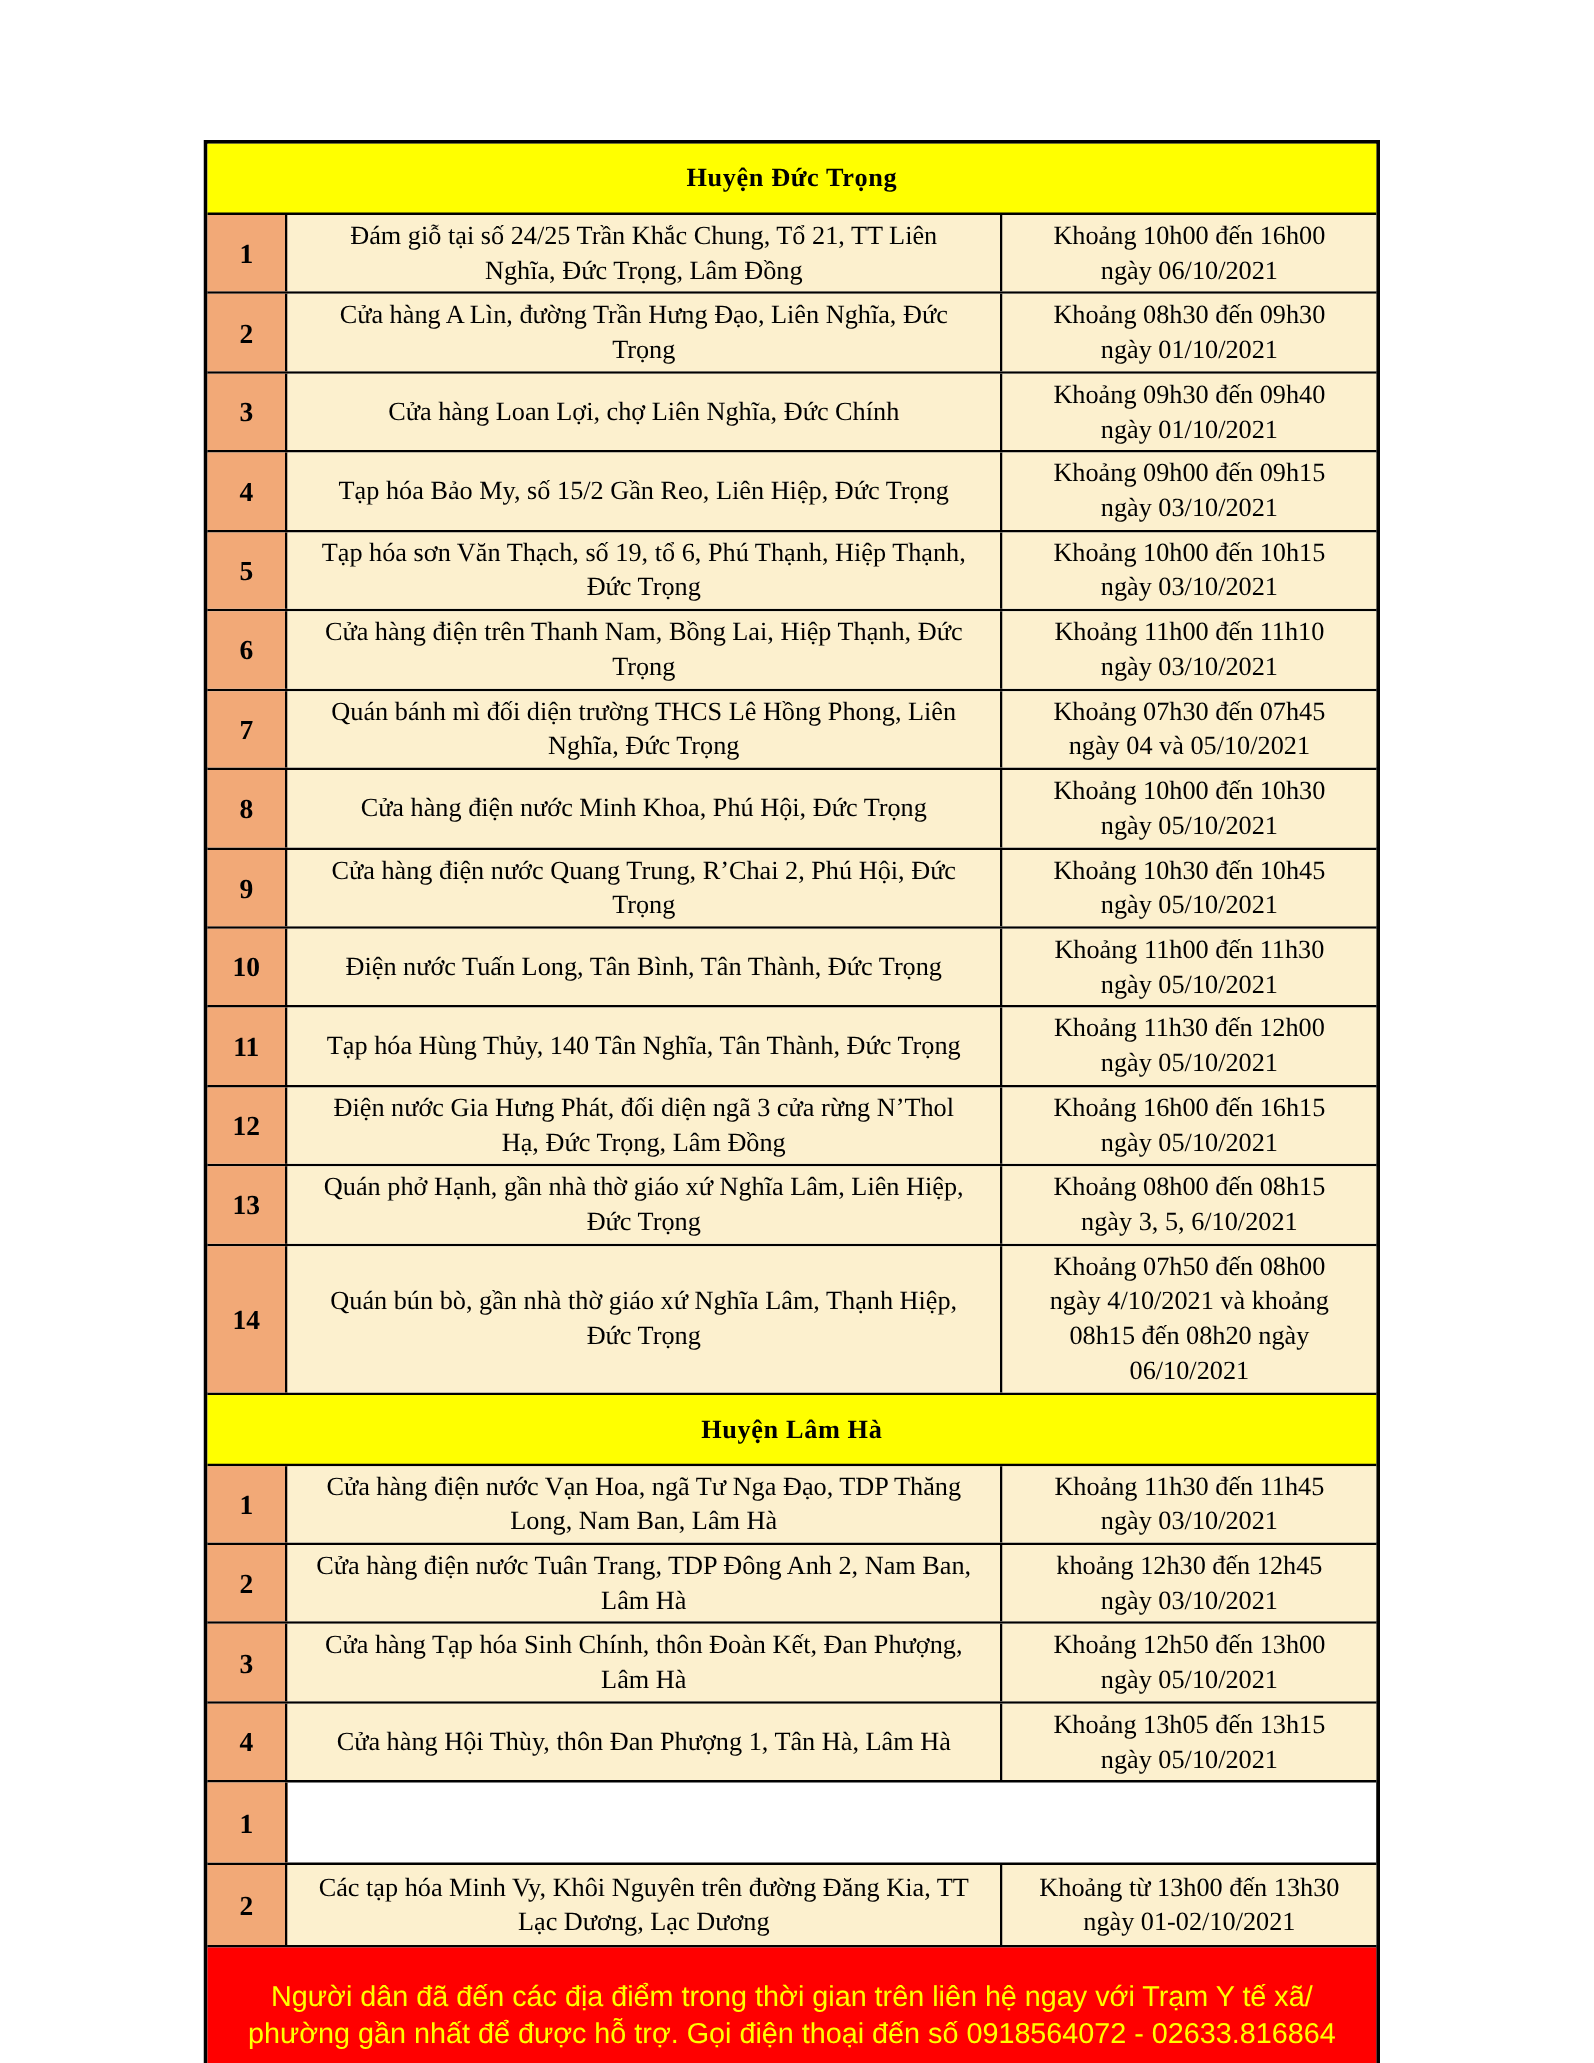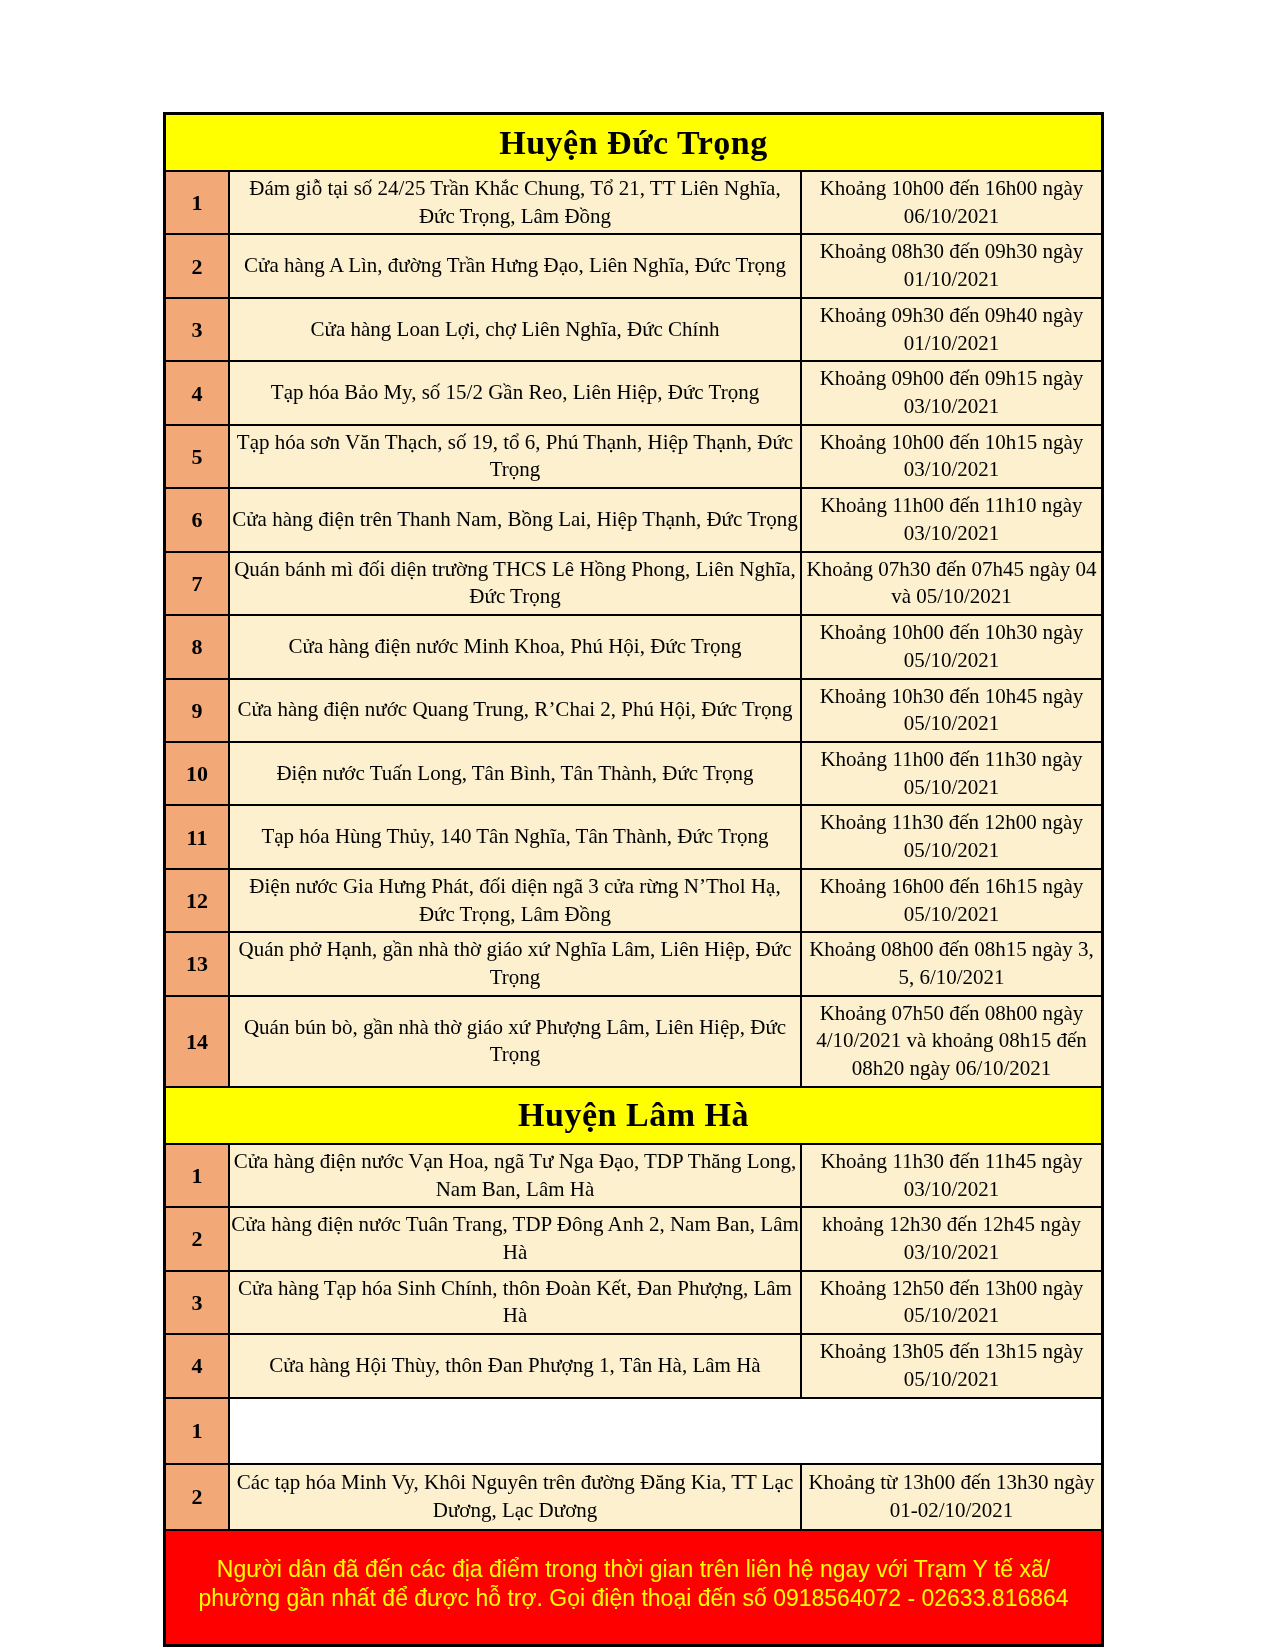--- a/index.html
+++ b/index.html
@@ -21,35 +21,35 @@
     background:#fff;
   }
   .section-header{
     background:var(--section-header-bg,#ffff00);
     border-bottom:2px solid #000;
     min-height:55px;
     display:flex;
     align-items:center;
     justify-content:center;
     font-weight:bold;
-    font-size:34px;
+    font-size:21px;
     letter-spacing:.5px;
   }
   .row{
     display:grid;
     grid-template-columns:64px 572px 1fr;
     border-bottom:2px solid #000;
   }
   .cell{
     display:flex;
     align-items:center;
     justify-content:center;
     text-align:center;
     box-sizing:border-box;
-    padding:3px 0;
+    padding:3px 22px;
     min-height:50px;
     font-size:21px;
     line-height:1.32;
     background:var(--cell-bg,#fcf0ce);
   }
   .cell.no{
     background:var(--index-bg,#f2a977);
     font-weight:bold;
     font-size:22px;
     border-right:2px solid #000;
@@ -142,21 +142,21 @@
           <div class="cell loc">Điện nước Gia Hưng Phát, đối diện ngã 3 cửa rừng N’Thol Hạ, Đức Trọng, Lâm Đồng</div>
           <div class="cell time">Khoảng 16h00 đến 16h15 ngày 05/10/2021</div>
         </div>
         <div class="row">
           <div class="cell no">13</div>
           <div class="cell loc">Quán phở Hạnh, gần nhà thờ giáo xứ Nghĩa Lâm, Liên Hiệp, Đức Trọng</div>
           <div class="cell time">Khoảng 08h00 đến 08h15 ngày 3, 5, 6/10/2021</div>
         </div>
         <div class="row">
           <div class="cell no">14</div>
-          <div class="cell loc">Quán bún bò, gần nhà thờ giáo xứ Phượng Lâm, Liên Hiệp, Đức Trọng</div>
+          <div class="cell loc">Quán bún bò, gần nhà thờ giáo xứ Nghĩa Lâm, Thạnh Hiệp, Đức Trọng</div>
           <div class="cell time">Khoảng 07h50 đến 08h00 ngày 4/10/2021 và khoảng 08h15 đến 08h20 ngày 06/10/2021</div>
         </div>
       </div>
       <div class="section s1">
         <div class="section-header">Huyện Lâm Hà</div>
         <div class="row">
           <div class="cell no">1</div>
           <div class="cell loc">Cửa hàng điện nước Vạn Hoa, ngã Tư Nga Đạo, TDP Thăng Long, Nam Ban, Lâm Hà</div>
           <div class="cell time">Khoảng 11h30 đến 11h45 ngày 03/10/2021</div>
         </div>

